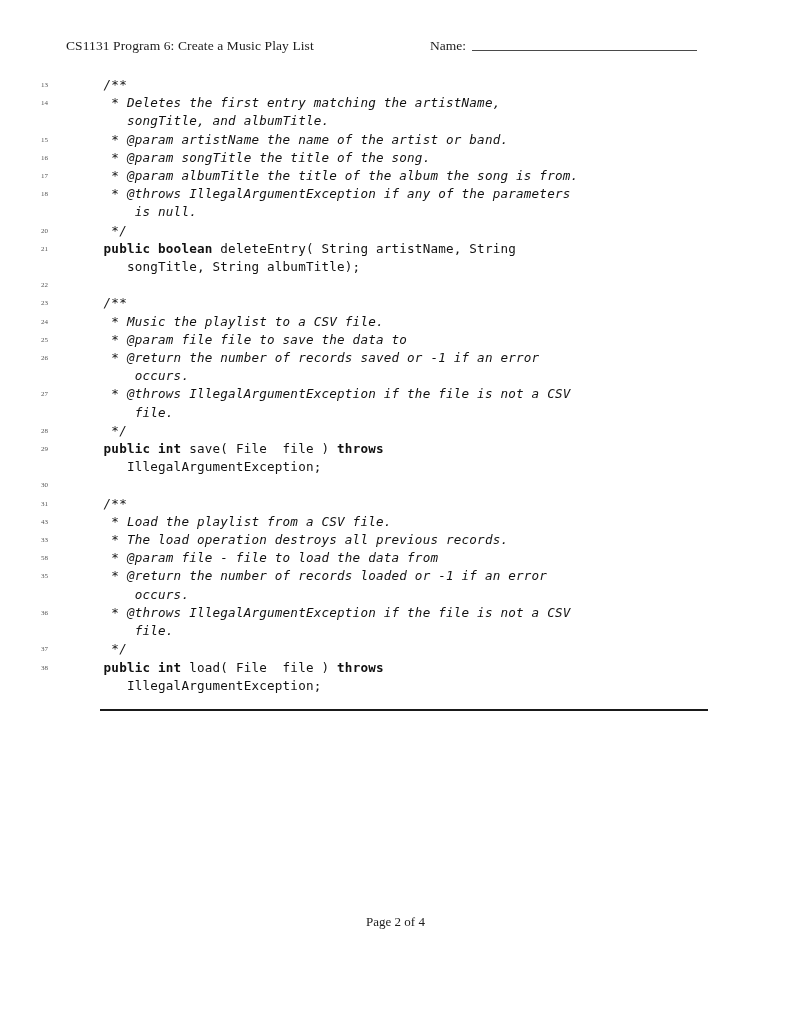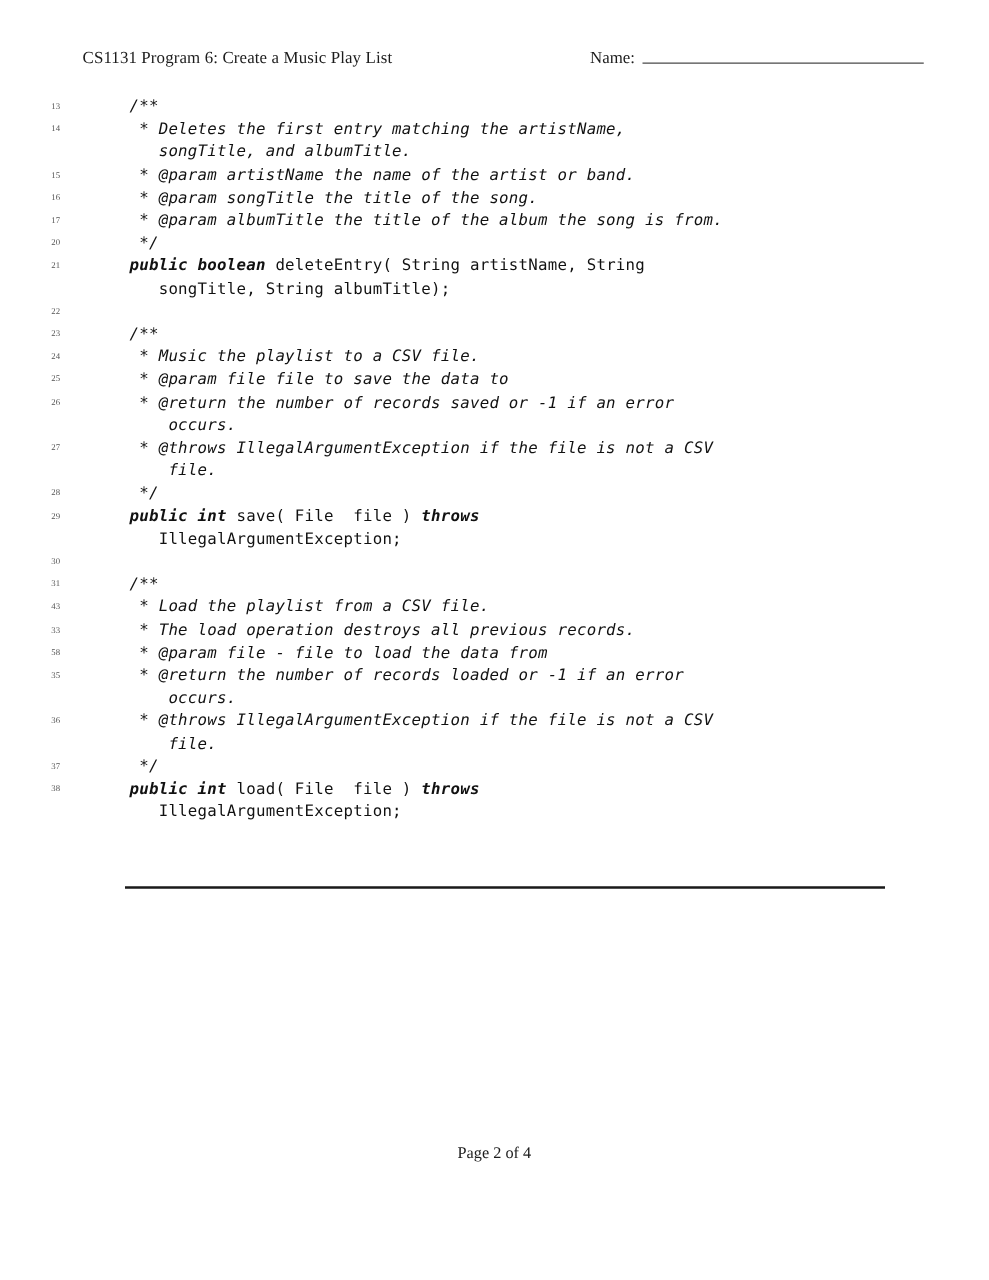--- a/index.html
+++ b/index.html
@@ -30,21 +30,21 @@
     left: 0;
     top: 0;
     font-family: "Liberation Serif", "DejaVu Serif", serif;
     font-size: 13.5px;
     letter-spacing: 0.1px;
     white-space: nowrap;
     color: #1c1c1c;
   }
   .name-group {
     position: absolute;
-    left: 406px;
+    left: 364px;
     top: 0;
     display: flex;
     align-items: flex-end;
     white-space: nowrap;
   }
   .name-label {
     font-family: "Liberation Serif", "DejaVu Serif", serif;
     font-size: 13.5px;
     color: #1c1c1c;
     padding-right: 6px;
@@ -90,21 +90,20 @@
     line-height: 18.2px;
     color: #111111;
     white-space: pre-wrap;
     letter-spacing: 0.2px;
   }
   .code-text .cmt {
     font-style: italic;
   }
   .code-text .kw {
     font-weight: bold;
-    font-style: italic;
   }
   .code-text .plain {
     font-style: normal;
     font-weight: normal;
   }
   .blank-row .code-text {
     min-height: 18.2px;
   }
 
   
@@ -159,20 +158,25 @@
       </div>
       <div class="code-row">
         <div class="lineno">16</div>
         <div class="code-text"><span class="cmt">   * @param songTitle the title of the song.</span></div>
       </div>
       <div class="code-row">
         <div class="lineno">17</div>
         <div class="code-text"><span class="cmt">   * @param albumTitle the title of the album the song is from.</span></div>
       </div>
       <div class="code-row">
+        <div class="lineno">18</div>
+        <div class="code-text"><span class="cmt">   * @throws IllegalArgumentException if any of the parameters
+      is null.</span></div>
+      </div>
+      <div class="code-row">
         <div class="lineno">20</div>
         <div class="code-text"><span class="cmt">   */</span></div>
       </div>
       <div class="code-row">
         <div class="lineno">21</div>
         <div class="code-text"><span class="plain">  </span><span class="kw">public boolean</span><span class="plain"> deleteEntry( String artistName, String
      songTitle, String albumTitle);</span></div>
       </div>
       <div class="code-row blank-row">
         <div class="lineno">22</div>

